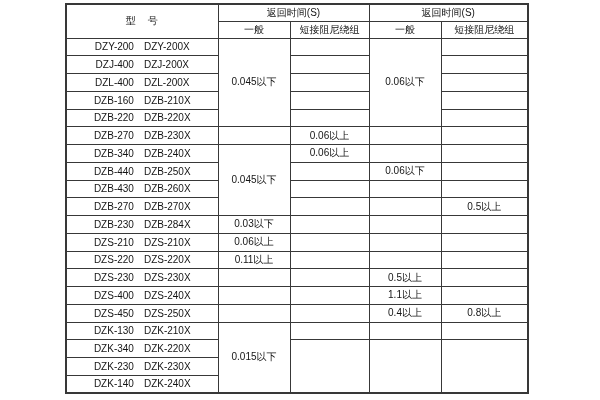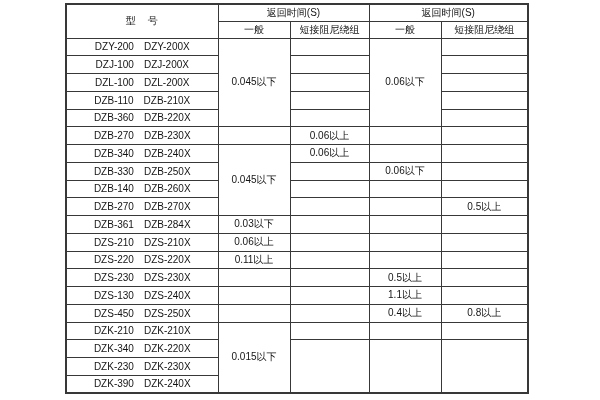--- a/index.html
+++ b/index.html
@@ -77,51 +77,51 @@
             </div>
           </td>
         <td rowspan="5">0.045以下</td>
         <td></td>
         <td rowspan="5">0.06以下</td>
         <td></td>
       </tr>
       <tr>
         <td>
             <div class="model-wrap">
-              <span>DZJ-100</span>
+              <span>DZJ-400</span>
               <span>DZJ-200X</span>
             </div>
           </td>
         <td></td>
         <td></td>
       </tr>
       <tr>
         <td>
             <div class="model-wrap">
-              <span>DZL-100</span>
+              <span>DZL-400</span>
               <span>DZL-200X</span>
             </div>
           </td>
         <td></td>
         <td></td>
       </tr>
       <tr>
         <td>
             <div class="model-wrap">
-              <span>DZB-110</span>
+              <span>DZB-160</span>
               <span>DZB-210X</span>
             </div>
           </td>
         <td></td>
         <td></td>
       </tr>
       <tr>
         <td>
             <div class="model-wrap">
-              <span>DZB-360</span>
+              <span>DZB-220</span>
               <span>DZB-220X</span>
             </div>
           </td>
         <td></td>
         <td></td>
       </tr>
       <tr>
         <td>
             <div class="model-wrap">
               <span>DZB-270</span>
@@ -141,32 +141,32 @@
             </div>
           </td>
         <td rowspan="4">0.045以下</td>
         <td>0.06以上</td>
         <td></td>
         <td></td>
       </tr>
       <tr>
         <td>
             <div class="model-wrap">
-              <span>DZB-330</span>
+              <span>DZB-440</span>
               <span>DZB-250X</span>
             </div>
           </td>
         <td></td>
         <td>0.06以下</td>
         <td></td>
       </tr>
       <tr>
         <td>
             <div class="model-wrap">
-              <span>DZB-140</span>
+              <span>DZB-430</span>
               <span>DZB-260X</span>
             </div>
           </td>
         <td></td>
         <td></td>
         <td></td>
       </tr>
       <tr>
         <td>
             <div class="model-wrap">
@@ -174,21 +174,21 @@
               <span>DZB-270X</span>
             </div>
           </td>
         <td></td>
         <td></td>
         <td>0.5以上</td>
       </tr>
       <tr>
         <td>
             <div class="model-wrap">
-              <span>DZB-361</span>
+              <span>DZB-230</span>
               <span>DZB-284X</span>
             </div>
           </td>
         <td>0.03以下</td>
         <td></td>
         <td></td>
         <td></td>
       </tr>
       <tr>
         <td>
@@ -222,21 +222,21 @@
             </div>
           </td>
         <td></td>
         <td></td>
         <td>0.5以上</td>
         <td></td>
       </tr>
       <tr>
         <td>
             <div class="model-wrap">
-              <span>DZS-130</span>
+              <span>DZS-400</span>
               <span>DZS-240X</span>
             </div>
           </td>
         <td></td>
         <td></td>
         <td>1.1以上</td>
         <td></td>
       </tr>
       <tr>
         <td>
@@ -246,21 +246,21 @@
             </div>
           </td>
         <td></td>
         <td></td>
         <td>0.4以上</td>
         <td>0.8以上</td>
       </tr>
       <tr>
         <td>
             <div class="model-wrap">
-              <span>DZK-210</span>
+              <span>DZK-130</span>
               <span>DZK-210X</span>
             </div>
           </td>
         <td rowspan="4">0.015以下</td>
         <td></td>
         <td></td>
         <td></td>
       </tr>
       <tr>
         <td>
@@ -277,20 +277,20 @@
         <td>
             <div class="model-wrap">
               <span>DZK-230</span>
               <span>DZK-230X</span>
             </div>
           </td>
       </tr>
       <tr>
         <td>
             <div class="model-wrap">
-              <span>DZK-390</span>
+              <span>DZK-140</span>
               <span>DZK-240X</span>
             </div>
           </td>
       </tr>
     </tbody>
   </table>
 </div>
 
 </body></html>

